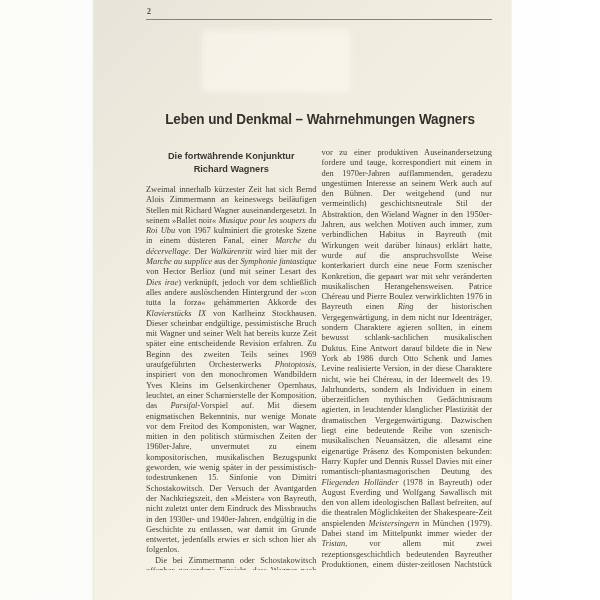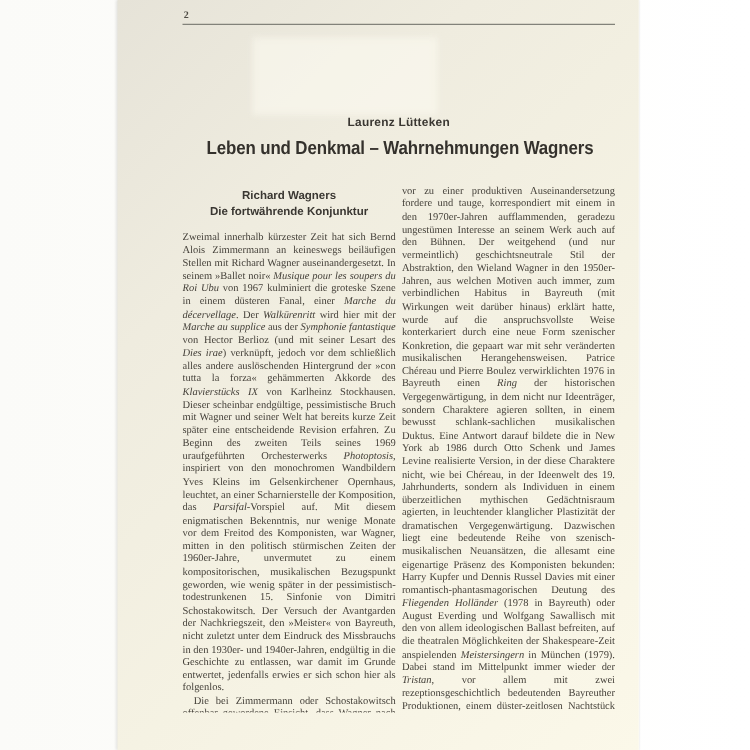--- a/index.html
+++ b/index.html
@@ -96,31 +96,30 @@
 <body>
 
 <div class="stage">
   <div class="page">
     <div class="ghost"></div>
 
     <div class="content">
       <div class="pagenum">2</div>
       <div class="rule"></div>
 
-      <div class="author">Laurenz Lütteken</div>
 
       <div class="title">
         <span>Leben und Denkmal – Wahrnehmungen Wagners</span>
       </div>
 
       <div class="columns">
         <div class="col">
           <div class="sect-heading">
+            <div>Die fortwährende Konjunktur</div>
             <div>Richard Wagners</div>
-            <div>Die fortwährende Konjunktur</div>
           </div>
           <p class="body-text" lang="de"><span>Zweimal innerhalb kürzester Zeit hat sich Bernd Alois Zimmermann an keineswegs beiläufigen Stellen mit Richard Wagner auseinandergesetzt. In seinem »Ballet noir« </span><i>Musique pour les soupers du Roi Ubu</i><span> von 1967 kulminiert die groteske Szene in einem düsteren Fanal, einer </span><i>Marche du décervellage</i><span>. Der </span><i>Walkürenritt</i><span> wird hier mit der </span><i>Marche au supplice</i><span> aus der </span><i>Symphonie fantastique</i><span> von Hector Berlioz (und mit seiner Lesart des </span><i>Dies irae</i><span>) verknüpft, jedoch vor dem schließlich alles andere auslöschenden Hintergrund der »con tutta la forza« gehämmerten Akkorde des </span><i>Klavierstücks IX</i><span> von Karlheinz Stockhausen. Dieser scheinbar endgültige, pessimistische Bruch mit Wagner und seiner Welt hat bereits kurze Zeit später eine entscheidende Revision erfahren. Zu Beginn des zweiten Teils seines 1969 uraufgeführten Orchesterwerks </span><i>Photoptosis</i><span>, inspiriert von den monochromen Wandbildern Yves Kleins im Gelsenkirchener Opernhaus, leuchtet, an einer Scharnierstelle der Komposition, das </span><i>Parsifal</i><span>-Vorspiel auf. Mit diesem enigmatischen Bekenntnis, nur wenige Monate vor dem Freitod des Komponisten, war Wagner, mitten in den politisch stürmischen Zeiten der 1960er-Jahre, unvermutet zu einem kompositorischen, musikalischen Bezugspunkt geworden, wie wenig später in der pessimistisch-todestrunkenen 15. Sinfonie von Dimitri Schostakowitsch. Der Versuch der Avantgarden der Nachkriegszeit, den »Meister« von Bayreuth, nicht zuletzt unter dem Eindruck des Missbrauchs in den 1930er- und 1940er-Jahren, endgültig in die Geschichte zu entlassen, war damit im Grunde entwertet, jedenfalls erwies er sich schon hier als folgenlos.</span></p>
           <p class="body-text indent" lang="de"><span>Die bei Zimmermann oder Schostakowitsch offenbar gewordene Einsicht, dass Wagner nach wie</span></p>
         </div>
 
         <div class="col">
           <p class="body-text" lang="de"><span>vor zu einer produktiven Auseinandersetzung fordere und tauge, korrespondiert mit einem in den 1970er-Jahren aufflammenden, geradezu ungestümen Interesse an seinem Werk auch auf den Bühnen. Der weitgehend (und nur vermeintlich) geschichtsneutrale Stil der Abstraktion, den Wieland Wagner in den 1950er-Jahren, aus welchen Motiven auch immer, zum verbindlichen Habitus in Bayreuth (mit Wirkungen weit darüber hinaus) erklärt hatte, wurde auf die anspruchsvollste Weise konterkariert durch eine neue Form szenischer Konkretion, die gepaart war mit sehr veränderten musikalischen Herangehensweisen. Patrice Chéreau und Pierre Boulez verwirklichten 1976 in Bayreuth einen </span><i>Ring</i><span> der historischen Vergegenwärtigung, in dem nicht nur Ideenträger, sondern Charaktere agieren sollten, in einem bewusst schlank-sachlichen musikalischen Duktus. Eine Antwort darauf bildete die in New York ab 1986 durch Otto Schenk und James Levine realisierte Version, in der diese Charaktere nicht, wie bei Chéreau, in der Ideenwelt des 19. Jahrhunderts, sondern als Individuen in einem überzeitlichen mythischen Gedächtnisraum agierten, in leuchtender klanglicher Plastizität der dramatischen Vergegenwärtigung. Dazwischen liegt eine bedeutende Reihe von szenisch-musikalischen Neuansätzen, die allesamt eine eigenartige Präsenz des Komponisten bekunden: Harry Kupfer und Dennis Russel Davies mit einer romantisch-phantasmagorischen Deutung des </span><i>Fliegenden Holländer</i><span> (1978 in Bayreuth) oder August Everding und Wolfgang Sawallisch mit den von allem ideologischen Ballast befreiten, auf die theatralen Möglichkeiten der Shakespeare-Zeit anspielenden </span><i>Meistersingern</i><span> in München (1979). Dabei stand im Mittelpunkt immer wieder der </span><i>Tristan</i><span>, vor allem mit zwei rezeptionsgeschichtlich bedeutenden Bayreuther Produktionen, einem düster-zeitlosen Nachtstück höchster Leidenschaftlichkeit (August Everding</span></p>
         </div>
       </div>
     </div>

